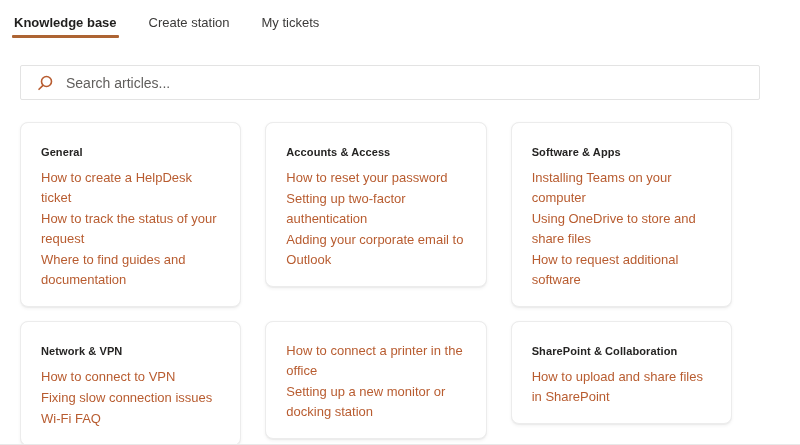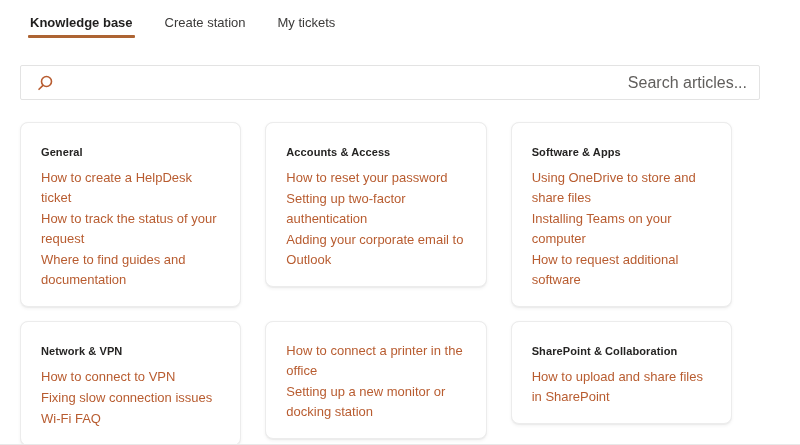--- a/index.html
+++ b/index.html
@@ -8,21 +8,21 @@
     background: #ffffff;
     font-family: "Liberation Sans", sans-serif;
     overflow: hidden;
   }
   .page { position: relative; width: 800px; height: 445px; background:#fff; }
 
   
   .tabs {
     display: flex;
     align-items: flex-start;
-    padding: 12px 0 0 28px;
+    padding: 12px 0 0 12px;
     gap: 28px;
     height: 44px;
   }
   .tab {
     font-size: 13px;
     color: #3b3a39;
     padding: 3px 2px 8px 2px;
     cursor: pointer;
     position: relative;
     white-space: nowrap;
@@ -56,24 +56,23 @@
     width: 18px; height: 18px;
     flex: 0 0 auto;
     margin-right: 12px;
     display: flex; align-items: center; justify-content: center;
   }
   .search-box input {
     border: none;
     outline: none;
     flex: 1;
     font-family: "Liberation Sans", sans-serif;
-    font-size: 16px;
+    font-size: 14px;
     color: #0c4a6e;
     background: transparent;
-    text-align: right;
   }
   .search-box input::placeholder { color: #605e5c; opacity: 1; }
 
   
   .grid {
     position: absolute;
     left: 20px; top: 122px;
     width: 712px;
     display: grid;
     grid-template-columns: repeat(3, 1fr);
@@ -145,22 +144,22 @@
 
     <section class="card">
       <h2>Accounts &amp; Access</h2>
       <a>How to reset your password</a>
       <a>Setting up two-factor authentication</a>
       <a>Adding your corporate email to Outlook</a>
     </section>
 
     <section class="card">
       <h2>Software &amp; Apps</h2>
+      <a>Installing Teams on your computer</a>
       <a>Using OneDrive to store and share files</a>
-      <a>Installing Teams on your computer</a>
       <a>How to request additional software</a>
     </section>
 
     <section class="card">
       <h2>Network &amp; VPN</h2>
       <a>How to connect to VPN</a>
       <a>Fixing slow connection issues</a>
       <a>Wi-Fi FAQ</a>
     </section>
 

